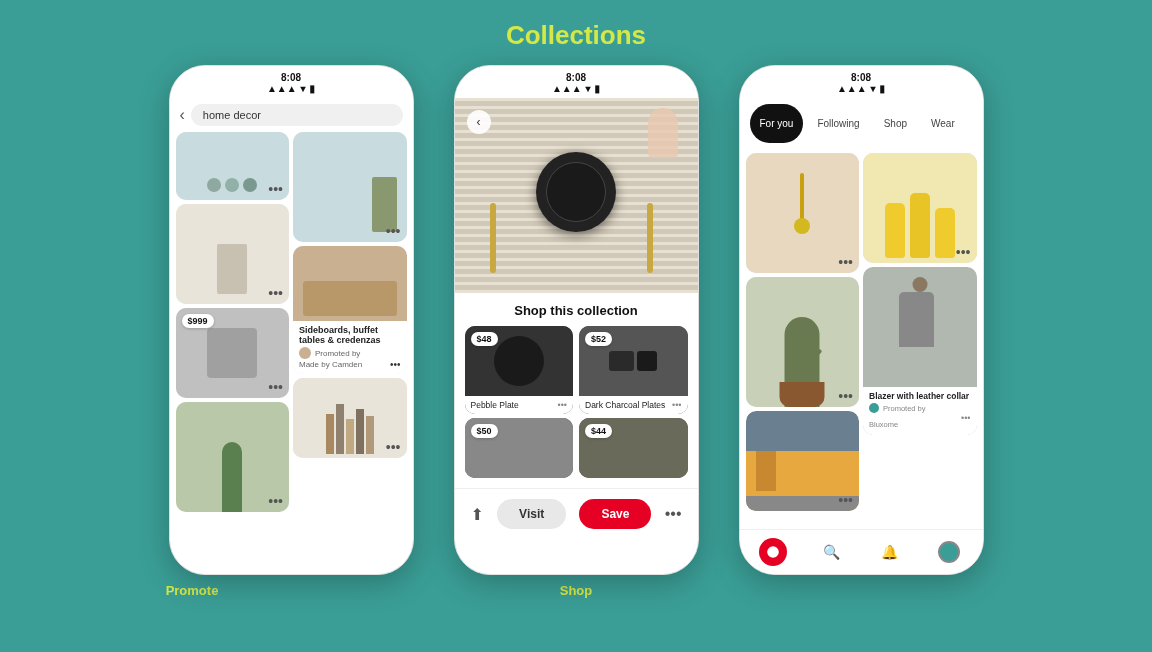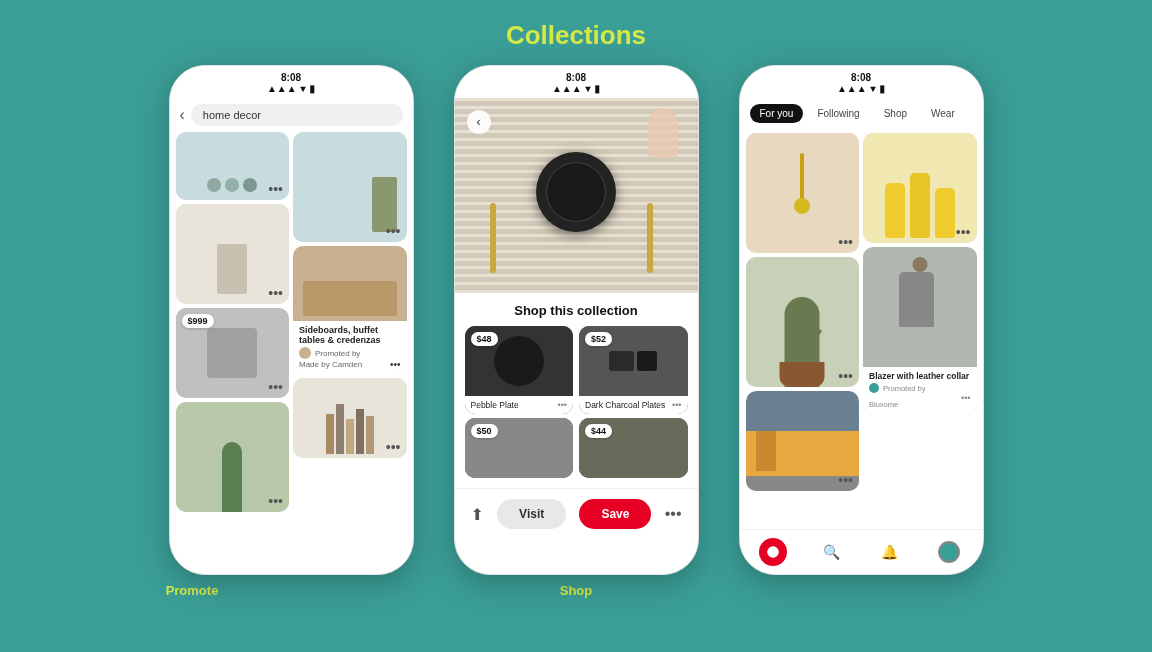--- a/index.html
+++ b/index.html
@@ -311,21 +311,21 @@
     
     .tab-bar {
       display: flex;
       padding: 6px 10px;
       gap: 4px;
       background: white;
     }
 
     .tab-item {
       border-radius: 20px;
-      padding: 4px 10px;
+      padding: 14px 10px;
       font-size: 10px;
       font-weight: 500;
       color: #444;
     }
 
     .tab-item.active {
       background: #111;
       color: white;
     }
 

